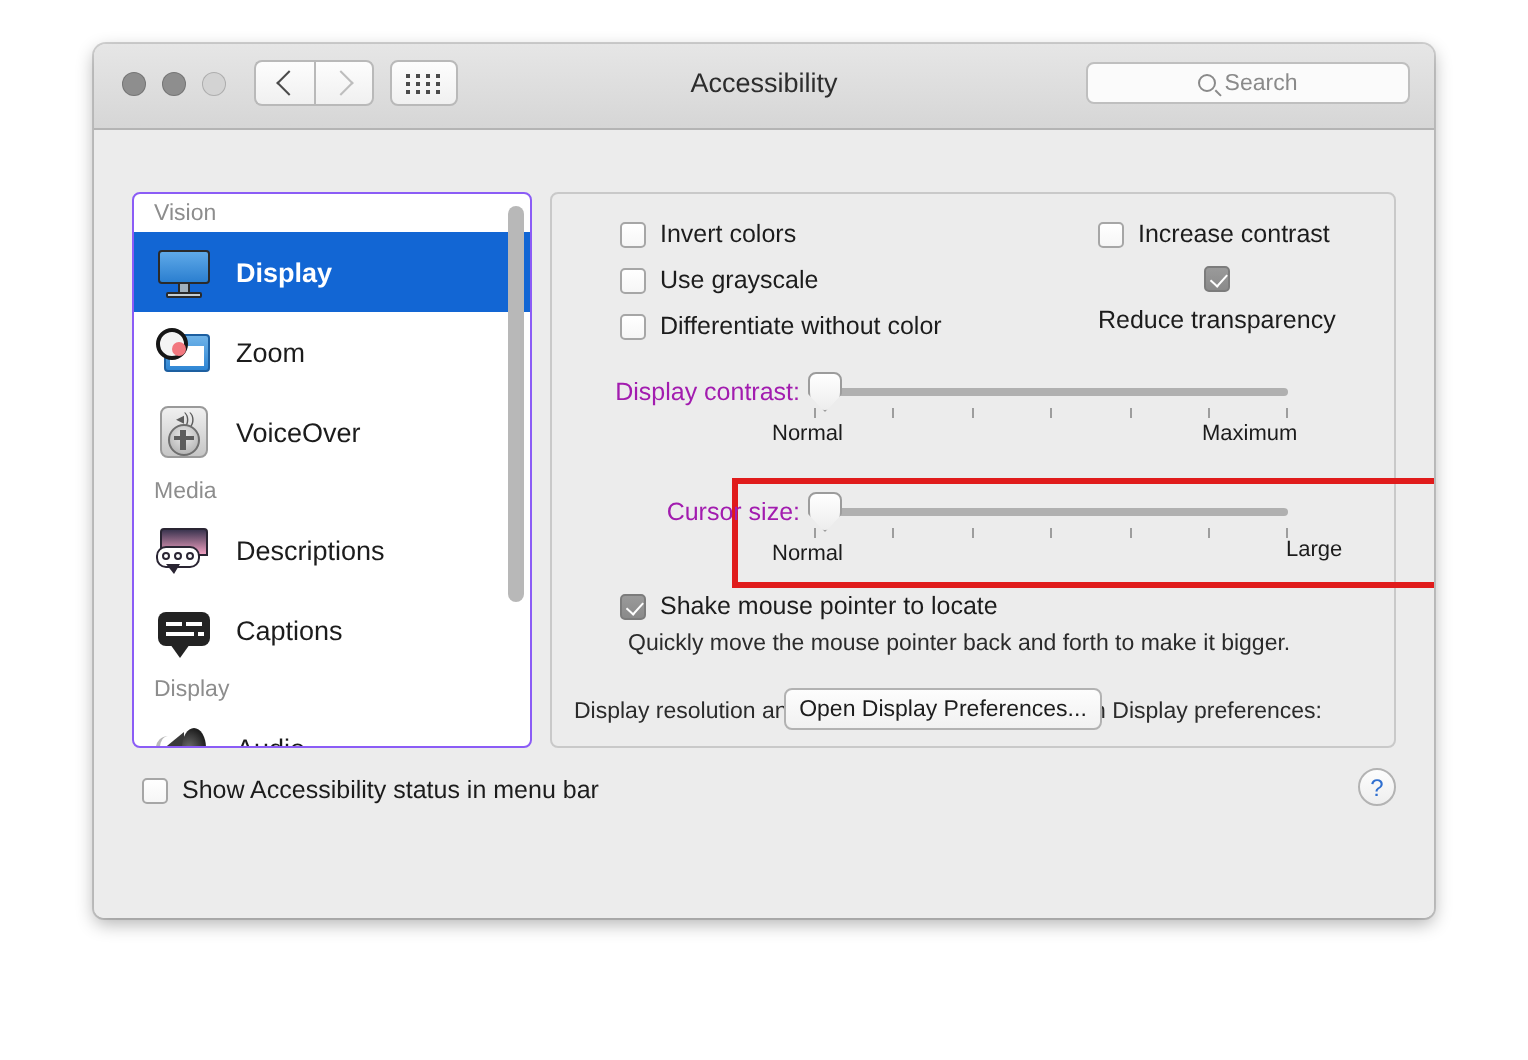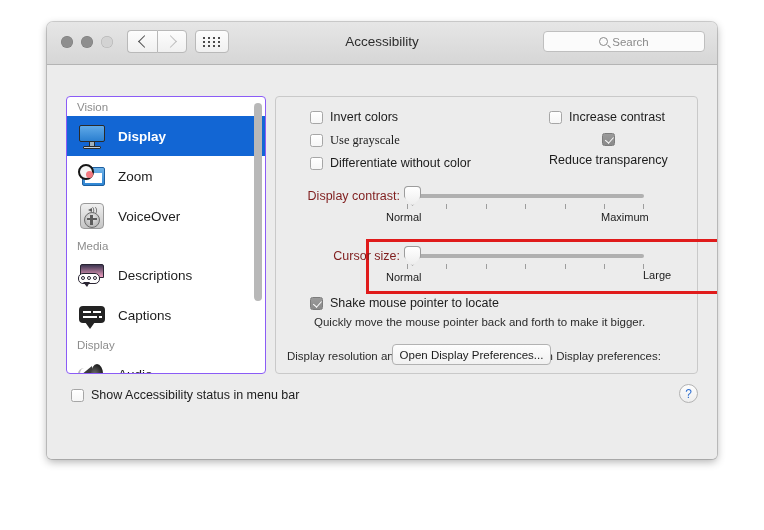--- a/index.html
+++ b/index.html
@@ -301,21 +301,21 @@
     border: solid #ffffff;
     border-width: 0 1.6px 1.6px 0;
     transform: rotate(42deg);
   }
   .cbrow { display: flex; align-items: center; gap: 7px; position: absolute; padding-left: 16px; }
   .cbrow span { font-size: 12.5px; color: #1c1c1c; }
 
   .slider-label {
     position: absolute;
     font-size: 12.5px;
-    color: #7f1d1d;
+    color: #a21caf;
     text-align: right;
   }
   .track {
     position: absolute;
     height: 4px;
     background: #b0b0b0;
     border-radius: 2px;
   }
   .thumb-wrap {
     position: absolute;
@@ -514,21 +514,21 @@
         <div id="side-thumb"></div>
       </div>
     </div>
 
     <div id="panel">
 
       <div class="cbrow" style="left:18px; top:13px;">
         <span class="cb"></span>
         <span>Invert colors</span>
       </div>
-      <div class="cbrow" style="left:18px; top:36px;font-family:Liberation Serif, serif;">
+      <div class="cbrow" style="left:18px; top:36px;">
         <span class="cb"></span>
         <span>Use grayscale</span>
       </div>
       <div class="cbrow" style="left:18px; top:59px;">
         <span class="cb"></span>
         <span>Differentiate without color</span>
       </div>
       <div class="cbrow" style="left:257px; top:13px;">
         <span class="cb"></span>
         <span>Increase contrast</span>

